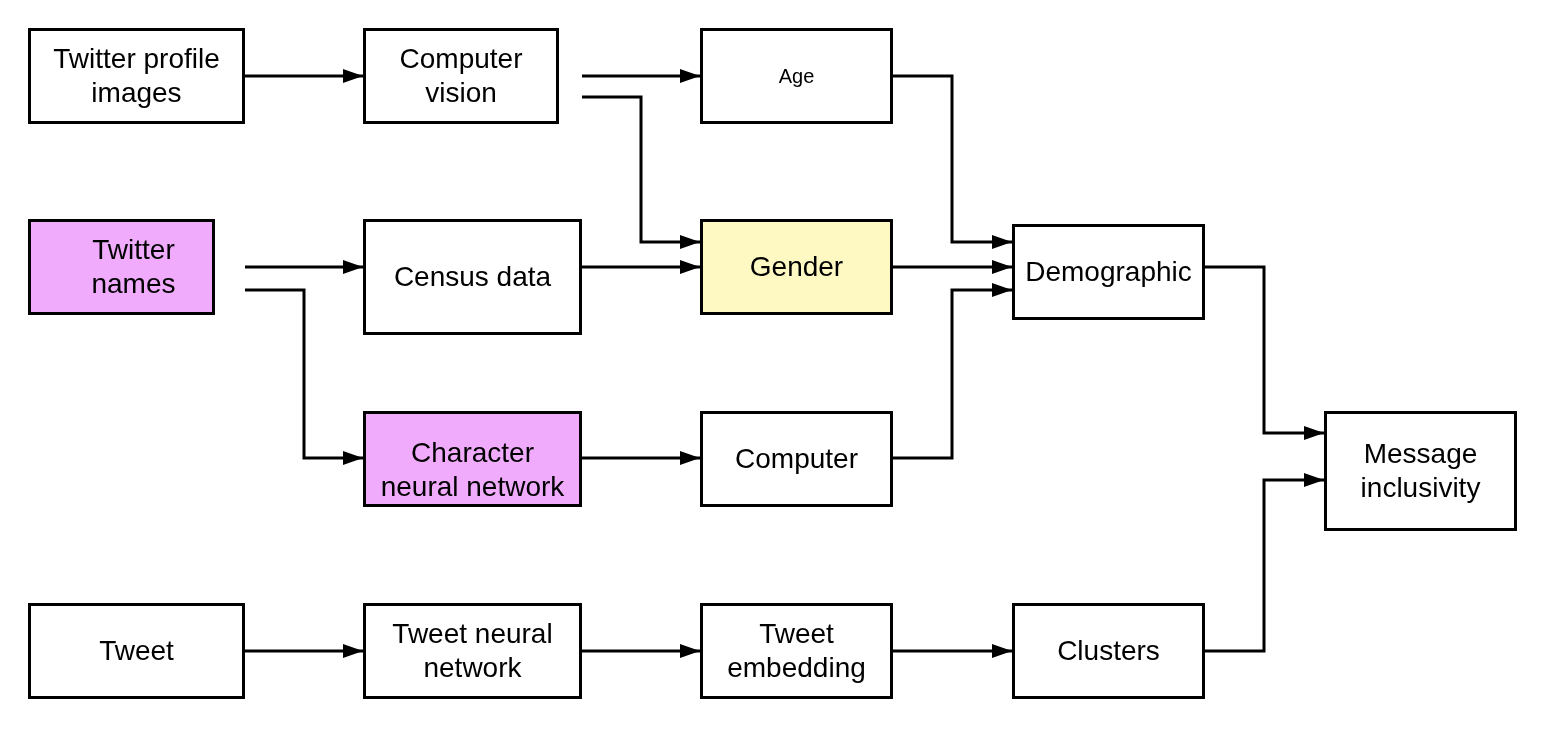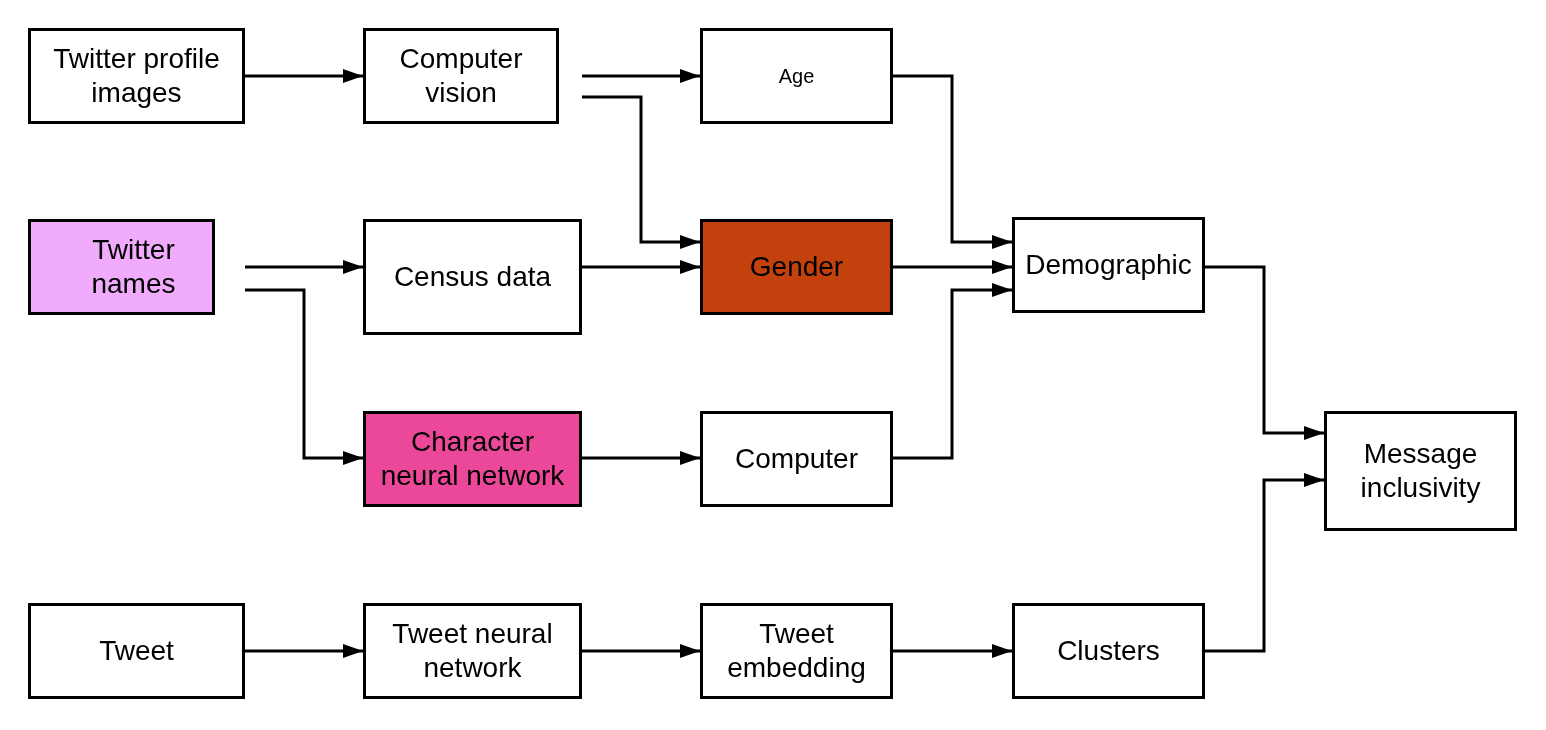--- a/index.html
+++ b/index.html
@@ -89,27 +89,27 @@
       </div>
       <div class="node" style="left: 700px; top: 28px; width: 193px; height: 96px; background: rgb(255, 255, 255); border-color: rgb(0, 0, 0);">
         <span class="node-label" style="font-size: 20px;">Age</span>
       </div>
       <div class="node" style="left: 28px; top: 219px; width: 187px; height: 96px; background: #f0abfc; border-color: rgb(0, 0, 0); padding-left: 24px;">
         <span class="node-label" style="font-size: 28px;">Twitter names</span>
       </div>
       <div class="node" style="left: 363px; top: 219px; width: 219px; height: 116px; background: rgb(255, 255, 255); border-color: rgb(0, 0, 0);">
         <span class="node-label" style="font-size: 28px;">Census data</span>
       </div>
-      <div class="node" style="left: 700px; top: 219px; width: 193px; height: 96px; background: #c2410c; border-color: rgb(0, 0, 0);">
+      <div class="node" style="left: 700px; top: 219px; width: 193px; height: 96px; background: #fef9c3; border-color: rgb(0, 0, 0);">
         <span class="node-label" style="font-size: 28px;">Gender</span>
       </div>
-      <div class="node" style="left: 1012px; top: 217px; width: 193px; height: 96px; background: rgb(255, 255, 255); border-color: rgb(0, 0, 0);">
+      <div class="node" style="left: 1012px; top: 224px; width: 193px; height: 96px; background: rgb(255, 255, 255); border-color: rgb(0, 0, 0);">
         <span class="node-label" style="font-size: 28px;">Demographic</span>
       </div>
-      <div class="node" style="left: 363px; top: 411px; width: 219px; height: 96px; background: #ec4899; border-color: rgb(0, 0, 0);">
+      <div class="node" style="left: 363px; top: 411px; width: 219px; height: 96px; background: #f0abfc; border-color: rgb(0, 0, 0); align-items: flex-end;">
         <span class="node-label" style="font-size: 28px;">Character
 neural network</span>
       </div>
       <div class="node" style="left: 700px; top: 411px; width: 193px; height: 96px; background: rgb(255, 255, 255); border-color: rgb(0, 0, 0);">
         <span class="node-label" style="font-size: 28px;">Computer</span>
       </div>
       <div class="node" style="left: 1324px; top: 411px; width: 193px; height: 120px; background: rgb(255, 255, 255); border-color: rgb(0, 0, 0);">
         <span class="node-label" style="font-size: 28px;">Message
 inclusivity</span>
       </div>

